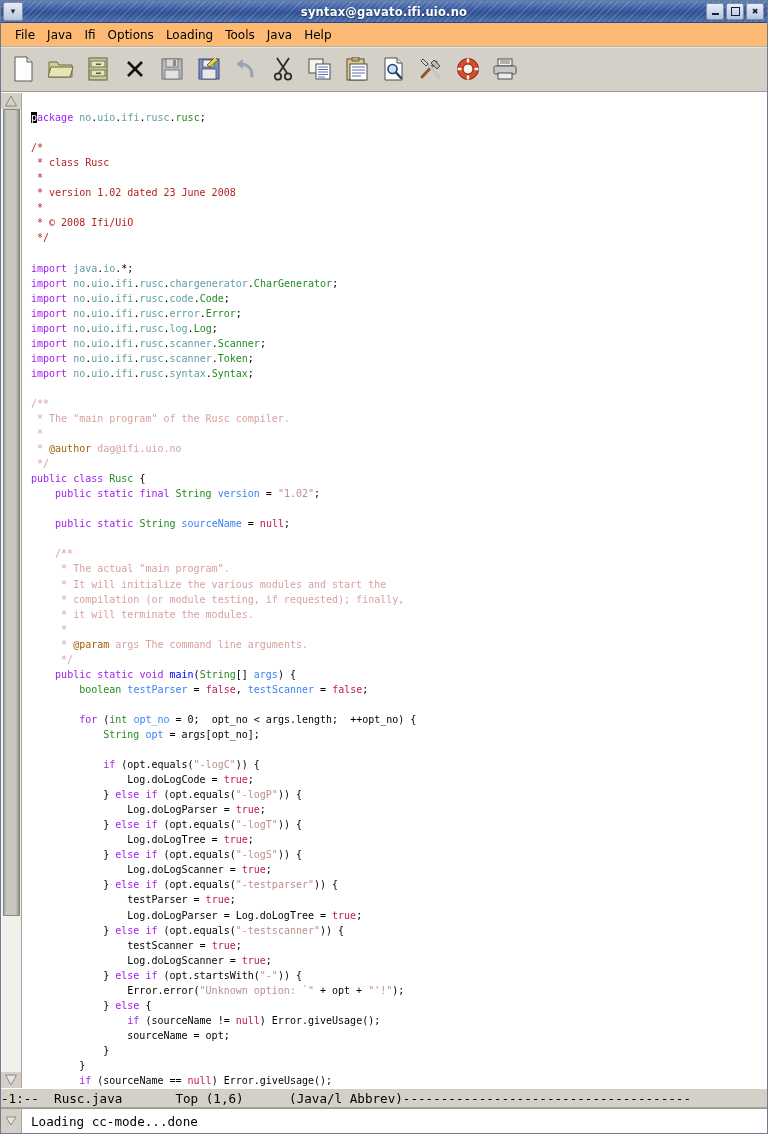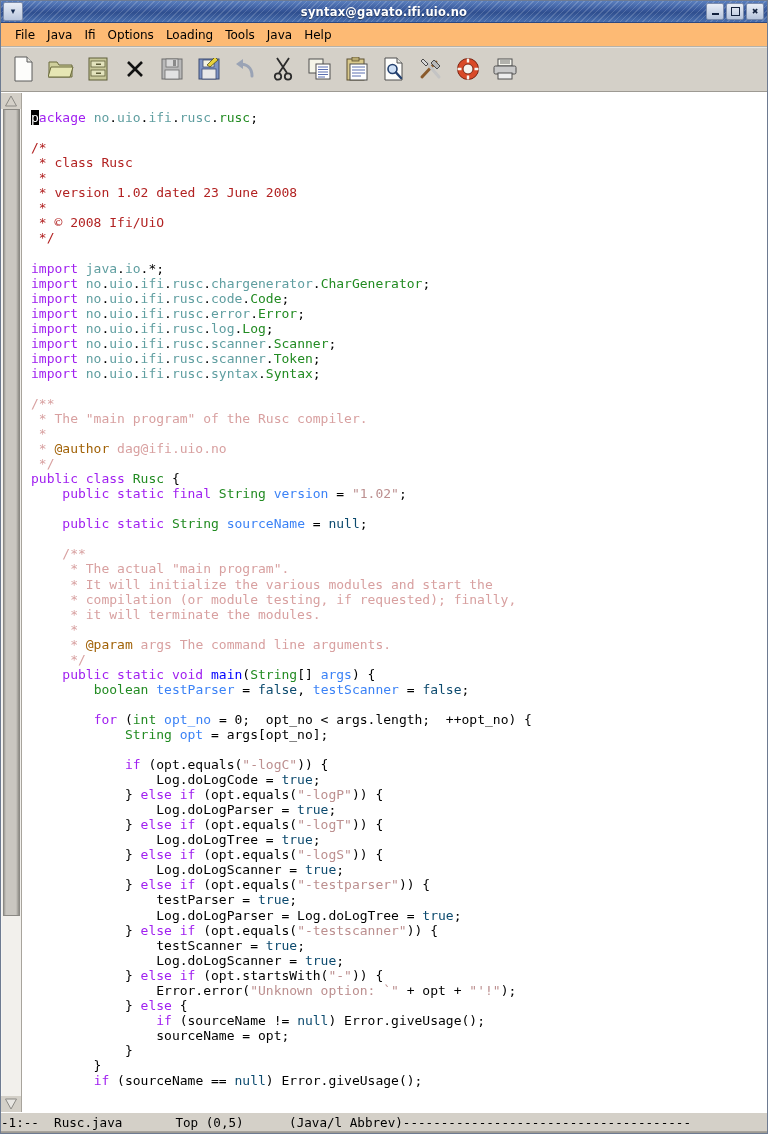--- a/index.html
+++ b/index.html
@@ -159,38 +159,38 @@
   
   .gutter {
     flex: 0 0 9px;
     background: #ffffff;
   }
 
   .code {
     flex: 1 1 auto;
     background: #ffffff;
     font-family: "DejaVu Sans Mono", monospace;
-    font-size: 13px;
+    font-size: 10px;
     line-height: 15.05px;
     white-space: pre;
     padding-top: 2px;
     overflow: hidden;
     letter-spacing: 0px;
   }
   .code .ln { display: block; height: 15.05px; }
 
   
   .kw      { color: #a020f0; }   
   .type    { color: #228b22; }   
   .var     { color: #3b82f6; }   
   .str     { color: #bc8f8f; }   
   .cmt     { color: #b22222; }   
   .doc     { color: #d8a0a0; }   
   .docmeta { color: #a16207; }   
-  .const   { color: #0c4a6e; }   
+  .const   { color: #be185d; }   
   .fn      { color: #0000ff; }   
   .pkg     { color: #5f9ea0; }   
   .plain   { color: #000000; }
   .cursor  { background: #000000; color: #ffffff; }
 
   
   .modeline {
     flex: 0 0 19px;
     background: #d4d0c8;
     border-top: 1px solid #ffffff;
@@ -402,16 +402,25 @@
       </div>
     </div>
 
     <div class="gutter"></div>
 
     <div class="code">
 <span class="ln"><span class="cursor">p</span><span class="kw">ackage</span> <span class="pkg">no</span><span class="plain">.</span><span class="pkg">uio</span><span class="plain">.</span><span class="pkg">ifi</span><span class="plain">.</span><span class="pkg">rusc</span><span class="plain">.</span><span class="type">rusc</span><span class="plain">;</span></span><span class="ln"> </span><span class="ln cmt">/*</span><span class="ln cmt"> * class Rusc</span><span class="ln cmt"> *</span><span class="ln cmt"> * version 1.02 dated 23 June 2008</span><span class="ln cmt"> *</span><span class="ln cmt"> * © 2008 Ifi/UiO</span><span class="ln cmt"> */</span><span class="ln"> </span><span class="ln"><span class="kw">import</span> <span class="pkg">java</span><span class="plain">.</span><span class="pkg">io</span><span class="plain">.*;</span></span><span class="ln"><span class="kw">import</span> <span class="pkg">no</span><span class="plain">.</span><span class="pkg">uio</span><span class="plain">.</span><span class="pkg">ifi</span><span class="plain">.</span><span class="pkg">rusc</span><span class="plain">.</span><span class="pkg">chargenerator</span><span class="plain">.</span><span class="type">CharGenerator</span><span class="plain">;</span></span><span class="ln"><span class="kw">import</span> <span class="pkg">no</span><span class="plain">.</span><span class="pkg">uio</span><span class="plain">.</span><span class="pkg">ifi</span><span class="plain">.</span><span class="pkg">rusc</span><span class="plain">.</span><span class="pkg">code</span><span class="plain">.</span><span class="type">Code</span><span class="plain">;</span></span><span class="ln"><span class="kw">import</span> <span class="pkg">no</span><span class="plain">.</span><span class="pkg">uio</span><span class="plain">.</span><span class="pkg">ifi</span><span class="plain">.</span><span class="pkg">rusc</span><span class="plain">.</span><span class="pkg">error</span><span class="plain">.</span><span class="type">Error</span><span class="plain">;</span></span><span class="ln"><span class="kw">import</span> <span class="pkg">no</span><span class="plain">.</span><span class="pkg">uio</span><span class="plain">.</span><span class="pkg">ifi</span><span class="plain">.</span><span class="pkg">rusc</span><span class="plain">.</span><span class="pkg">log</span><span class="plain">.</span><span class="type">Log</span><span class="plain">;</span></span><span class="ln"><span class="kw">import</span> <span class="pkg">no</span><span class="plain">.</span><span class="pkg">uio</span><span class="plain">.</span><span class="pkg">ifi</span><span class="plain">.</span><span class="pkg">rusc</span><span class="plain">.</span><span class="pkg">scanner</span><span class="plain">.</span><span class="type">Scanner</span><span class="plain">;</span></span><span class="ln"><span class="kw">import</span> <span class="pkg">no</span><span class="plain">.</span><span class="pkg">uio</span><span class="plain">.</span><span class="pkg">ifi</span><span class="plain">.</span><span class="pkg">rusc</span><span class="plain">.</span><span class="pkg">scanner</span><span class="plain">.</span><span class="type">Token</span><span class="plain">;</span></span><span class="ln"><span class="kw">import</span> <span class="pkg">no</span><span class="plain">.</span><span class="pkg">uio</span><span class="plain">.</span><span class="pkg">ifi</span><span class="plain">.</span><span class="pkg">rusc</span><span class="plain">.</span><span class="pkg">syntax</span><span class="plain">.</span><span class="type">Syntax</span><span class="plain">;</span></span><span class="ln"> </span><span class="ln doc">/**</span><span class="ln doc"> * The "main program" of the Rusc compiler.</span><span class="ln doc"> *</span><span class="ln doc"> * <span class="docmeta">@author</span> dag@ifi.uio.no</span><span class="ln doc"> */</span><span class="ln"><span class="kw">public class</span> <span class="type">Rusc</span> <span class="plain">{</span></span><span class="ln"><span class="plain">    </span><span class="kw">public static final</span> <span class="type">String</span> <span class="var">version</span> <span class="plain">= </span><span class="str">"1.02"</span><span class="plain">;</span></span><span class="ln"> </span><span class="ln"><span class="plain">    </span><span class="kw">public static</span> <span class="type">String</span> <span class="var">sourceName</span> <span class="plain">= </span><span class="const">null</span><span class="plain">;</span></span><span class="ln"> </span><span class="ln doc">    /**</span><span class="ln doc">     * The actual "main program".</span><span class="ln doc">     * It will initialize the various modules and start the</span><span class="ln doc">     * compilation (or module testing, if requested); finally,</span><span class="ln doc">     * it will terminate the modules.</span><span class="ln doc">     *</span><span class="ln doc">     * <span class="docmeta">@param</span> args The command line arguments.</span><span class="ln doc">     */</span><span class="ln"><span class="plain">    </span><span class="kw">public static void</span> <span class="fn">main</span><span class="plain">(</span><span class="type">String</span><span class="plain">[] </span><span class="var">args</span><span class="plain">) {</span></span><span class="ln"><span class="plain">        </span><span class="type">boolean</span> <span class="var">testParser</span> <span class="plain">= </span><span class="const">false</span><span class="plain">, </span><span class="var">testScanner</span> <span class="plain">= </span><span class="const">false</span><span class="plain">;</span></span><span class="ln"> </span><span class="ln"><span class="plain">        </span><span class="kw">for</span> <span class="plain">(</span><span class="type">int</span> <span class="var">opt_no</span> <span class="plain">= 0;  opt_no &lt; args.length;  ++opt_no) {</span></span><span class="ln"><span class="plain">            </span><span class="type">String</span> <span class="var">opt</span> <span class="plain">= args[opt_no];</span></span><span class="ln"> </span><span class="ln"><span class="plain">            </span><span class="kw">if</span> <span class="plain">(opt.equals(</span><span class="str">"-logC"</span><span class="plain">)) {</span></span><span class="ln"><span class="plain">                Log.doLogCode = </span><span class="const">true</span><span class="plain">;</span></span><span class="ln"><span class="plain">            } </span><span class="kw">else if</span> <span class="plain">(opt.equals(</span><span class="str">"-logP"</span><span class="plain">)) {</span></span><span class="ln"><span class="plain">                Log.doLogParser = </span><span class="const">true</span><span class="plain">;</span></span><span class="ln"><span class="plain">            } </span><span class="kw">else if</span> <span class="plain">(opt.equals(</span><span class="str">"-logT"</span><span class="plain">)) {</span></span><span class="ln"><span class="plain">                Log.doLogTree = </span><span class="const">true</span><span class="plain">;</span></span><span class="ln"><span class="plain">            } </span><span class="kw">else if</span> <span class="plain">(opt.equals(</span><span class="str">"-logS"</span><span class="plain">)) {</span></span><span class="ln"><span class="plain">                Log.doLogScanner = </span><span class="const">true</span><span class="plain">;</span></span><span class="ln"><span class="plain">            } </span><span class="kw">else if</span> <span class="plain">(opt.equals(</span><span class="str">"-testparser"</span><span class="plain">)) {</span></span><span class="ln"><span class="plain">                testParser = </span><span class="const">true</span><span class="plain">;</span></span><span class="ln"><span class="plain">                Log.doLogParser = Log.doLogTree = </span><span class="const">true</span><span class="plain">;</span></span><span class="ln"><span class="plain">            } </span><span class="kw">else if</span> <span class="plain">(opt.equals(</span><span class="str">"-testscanner"</span><span class="plain">)) {</span></span><span class="ln"><span class="plain">                testScanner = </span><span class="const">true</span><span class="plain">;</span></span><span class="ln"><span class="plain">                Log.doLogScanner = </span><span class="const">true</span><span class="plain">;</span></span><span class="ln"><span class="plain">            } </span><span class="kw">else if</span> <span class="plain">(opt.startsWith(</span><span class="str">"-"</span><span class="plain">)) {</span></span><span class="ln"><span class="plain">                Error.error(</span><span class="str">"Unknown option: `"</span><span class="plain"> + opt + </span><span class="str">"'!"</span><span class="plain">);</span></span><span class="ln"><span class="plain">            } </span><span class="kw">else</span> <span class="plain">{</span></span><span class="ln"><span class="plain">                </span><span class="kw">if</span> <span class="plain">(sourceName != </span><span class="const">null</span><span class="plain">) Error.giveUsage();</span></span><span class="ln"><span class="plain">                sourceName = opt;</span></span><span class="ln"><span class="plain">            }</span></span><span class="ln"><span class="plain">        }</span></span><span class="ln"><span class="plain">        </span><span class="kw">if</span> <span class="plain">(sourceName == </span><span class="const">null</span><span class="plain">) Error.giveUsage();</span></span>
     </div>
   </div>
 
-  <div class="modeline">-1:--  Rusc.java       Top (0,5)      (Java/l Abbrev)--------------------------------------</div>
-
+  <div class="modeline">-1:--  Rusc.java       Top (1,6)      (Java/l Abbrev)--------------------------------------</div>
+
+  <div class="minibuffer">
+    <div class="mb-scroll">
+      <svg width="12" height="12" viewBox="0 0 12 12">
+        <path d="M6 10 L11 2 L1 2 Z" fill="#e8e6e2" stroke="#8b8984" stroke-width="1"></path>
+      </svg>
+    </div>
+    <div class="mb-gutter"></div>
+    <div>Loading cc-mode...done</div>
+  </div>
 
 </div>
 
 </body></html>

